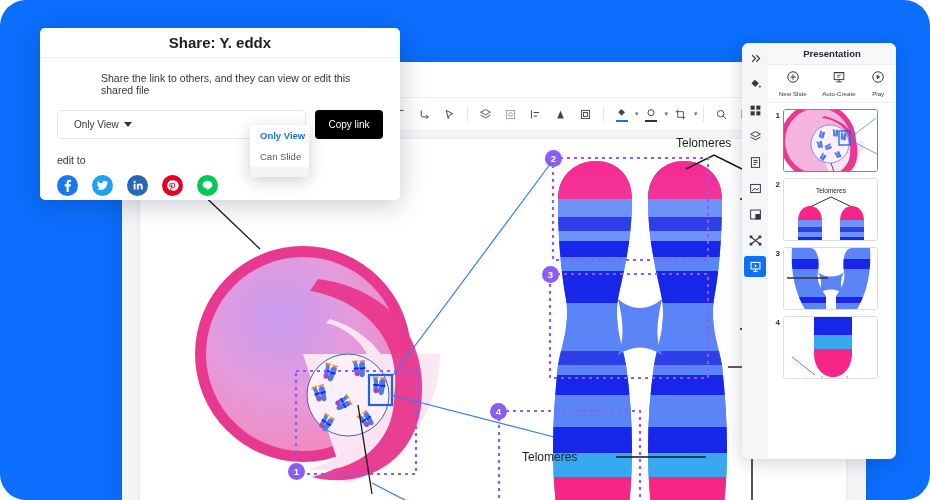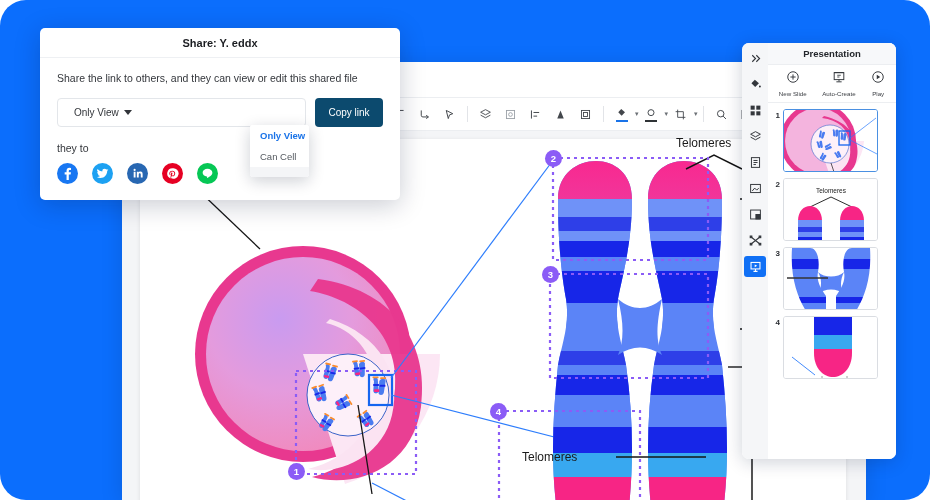--- a/index.html
+++ b/index.html
@@ -224,30 +224,31 @@
     width: 360px; height: 172px;
     background: #ffffff;
     border-radius: 5px;
     box-shadow: 0 5px 26px rgba(8,20,50,.22);
     overflow: visible;
     z-index: 30;
   }
   .share-head {
     height: 30px;
     display: flex; align-items: center; justify-content: center;
-    font-size: 11px;
+    font-size: 15px;
     font-weight: bold;
     color: #1b1d21;
     border-bottom: 1px solid #eef0f3;
   }
   .share-body { padding: 14px 17px 0 17px; }
   .share-desc {
     font-size: 10.5px;
     color: #33363b;
     margin-bottom: 14px;
+    margin-left: 44px;
   }
   .link-row {
     display: flex;
     align-items: center;
     gap: 9px;
   }
   .link-box {
     flex: 1;
     height: 29px;
     border: 1px solid #e3e6ea;
@@ -271,21 +272,21 @@
     padding-left: 7px;
   }
   .perm-caret {
     width: 0; height: 0;
     border-left: 4px solid transparent;
     border-right: 4px solid transparent;
     border-top: 5px solid #32353a;
   }
   .copy-btn {
     width: 68px; height: 29px;
-    background: #0c4a6e;
+    background: #000000;
     color: #fff;
     border-radius: 4px;
     font-size: 10px;
     display: flex; align-items: center; justify-content: center;
     border: none;
     font-family: "Liberation Sans", sans-serif;
   }
   .share-to {
     font-size: 10.5px;
     color: #33363b;
@@ -897,21 +898,21 @@
       <div class="share-desc">Share the link to others, and they can view or edit this shared file</div>
       <div class="link-row">
         <div class="link-box">
           <div class="perm-sel">
             <span>Only View</span>
             <span class="perm-caret"></span>
           </div>
         </div>
         <button class="copy-btn">Copy link</button>
       </div>
-      <div class="share-to">they to</div>
+      <div class="share-to">edit to</div>
       <div class="socials">
         <div class="soc" style="background:#1877f2;">
           <svg width="13" height="13" viewBox="0 0 16 16" fill="#fff">
             <path d="M9.6 16V9.2h2.3l.35-2.66H9.6V4.85c0-.77.21-1.3 1.32-1.3h1.41V1.17A18.8 18.8 0 0 0 10.27 1C8.23 1 6.84 2.24 6.84 4.54v2H4.5V9.2h2.34V16z"></path>
           </svg>
         </div>
         <div class="soc" style="background:#1da1f2;">
           <svg width="13" height="13" viewBox="0 0 16 16" fill="#fff">
             <path d="M15 3.5c-.5.25-1.1.4-1.7.5.6-.4 1.05-.95 1.3-1.65-.55.35-1.2.6-1.85.75A2.9 2.9 0 0 0 10.6 2a2.9 2.9 0 0 0-2.9 2.9c0 .25.03.45.08.65A8.3 8.3 0 0 1 1.8 2.5a2.9 2.9 0 0 0 .9 3.9c-.5 0-.95-.15-1.35-.35v.05c0 1.4 1 2.6 2.3 2.85-.25.05-.5.1-.75.1-.2 0-.35 0-.55-.05.35 1.15 1.45 2 2.7 2.05A5.85 5.85 0 0 1 1 12.3 8.2 8.2 0 0 0 5.45 13.6c5.35 0 8.3-4.45 8.3-8.3v-.4c.55-.4 1.05-.9 1.45-1.4z"></path>
           </svg>
@@ -929,18 +930,18 @@
         <div class="soc" style="background:#06c755;">
           <svg width="13" height="13" viewBox="0 0 16 16" fill="#fff">
             <path d="M8 2.3c-3.3 0-6 2.13-6 4.76 0 2.36 2.14 4.33 5.02 4.7.2.04.46.13.53.3.06.16.04.4.02.56l-.09.5c-.02.16-.12.62.55.34.67-.28 3.6-2.12 4.91-3.63 1.1-1.2 1.06-2.42 1.06-2.77 0-2.63-2.7-4.76-6-4.76z"></path>
           </svg>
         </div>
       </div>
     </div>
 
     <div class="dropdown">
       <div class="dd-item active">Only View</div>
-      <div class="dd-item">Can Cell</div>
+      <div class="dd-item">Can Slide</div>
       <div class="dd-pad"></div>
     </div>
   </div>
 
 </div>
 
 </body></html>

